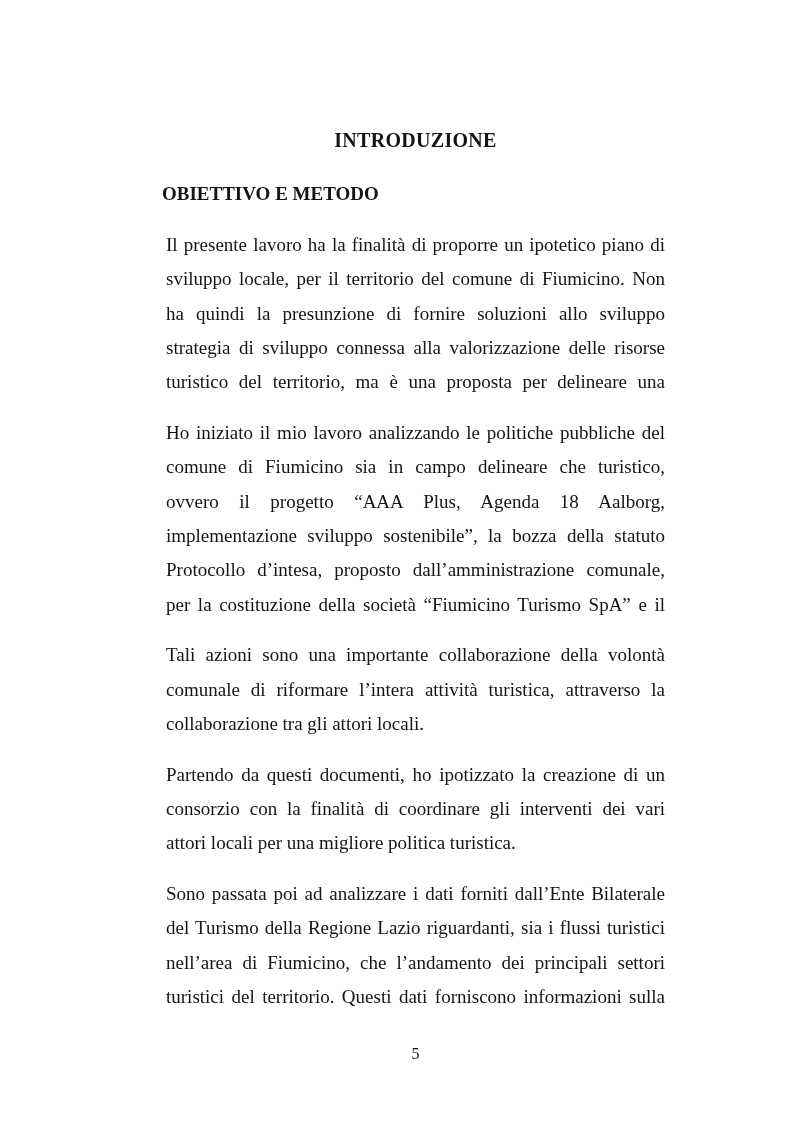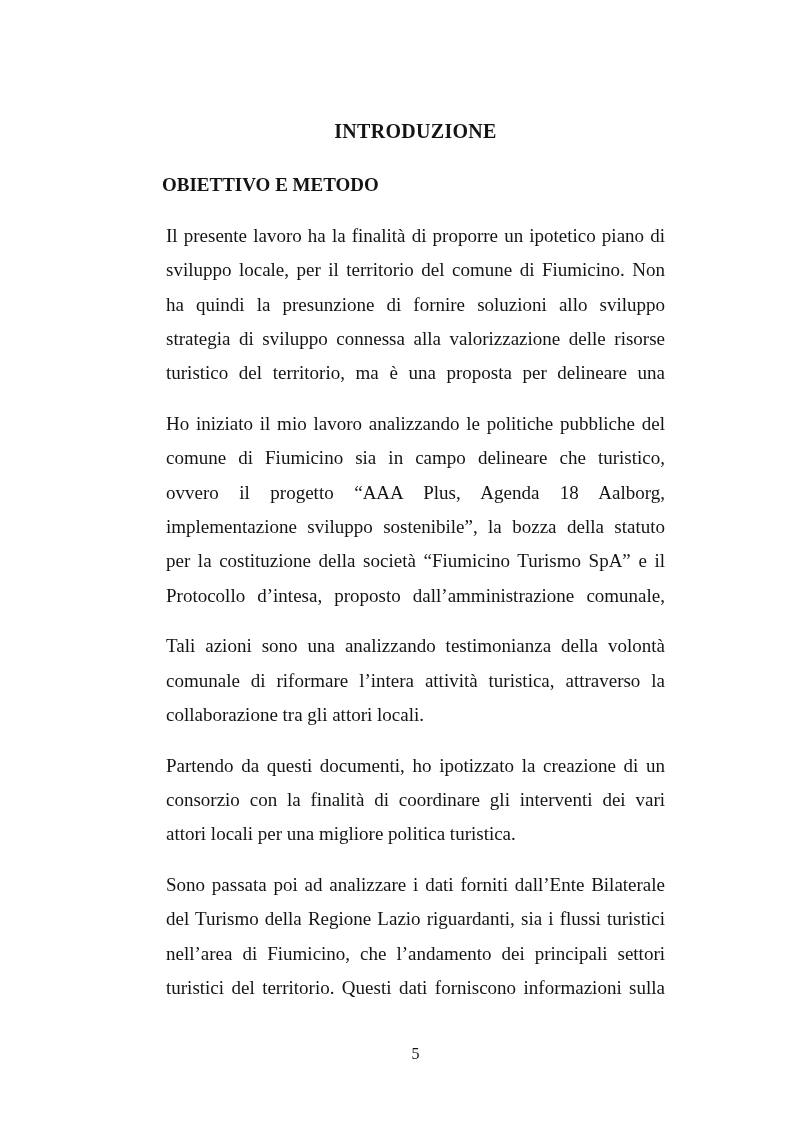--- a/index.html
+++ b/index.html
@@ -21,21 +21,21 @@
     left: 150px;
     top: 106px;
     width: 531px;
   }
   .title {
     text-align: center;
     font-weight: bold;
     font-size: 20px;
     line-height: 34.4px;
     letter-spacing: 0.3px;
-    margin: 8px 0 20px 0;
+    margin: 17px 0 20px 0;
   }
   .heading {
     font-weight: bold;
     font-size: 19px;
     line-height: 34.4px;
     margin: 12px;
   }
   .paragraph {
     margin: 16px;
   }
@@ -72,25 +72,25 @@
           <div class="line">sviluppo locale, per il territorio del comune di Fiumicino. Non</div>
           <div class="line">ha quindi la presunzione di fornire soluzioni allo sviluppo</div>
           <div class="line">strategia di sviluppo connessa alla valorizzazione delle risorse</div>
           <div class="line">turistico del territorio, ma è una proposta per delineare una</div>
         </div>
         <div class="paragraph">
           <div class="line">Ho iniziato il mio lavoro analizzando le politiche pubbliche del</div>
           <div class="line">comune di Fiumicino sia in campo delineare che turistico,</div>
           <div class="line">ovvero il progetto “AAA Plus, Agenda 18 Aalborg,</div>
           <div class="line">implementazione sviluppo sostenibile”, la bozza della statuto</div>
+          <div class="line">Protocollo d’intesa, proposto dall’amministrazione comunale,</div>
           <div class="line">per la costituzione della società “Fiumicino Turismo SpA” e il</div>
-          <div class="line">Protocollo d’intesa, proposto dall’amministrazione comunale,</div>
         </div>
         <div class="paragraph">
-          <div class="line">Tali azioni sono una analizzando testimonianza della volontà</div>
+          <div class="line">Tali azioni sono una importante collaborazione della volontà</div>
           <div class="line">comunale di riformare l’intera attività turistica, attraverso la</div>
           <div class="line line-last">collaborazione tra gli attori locali.</div>
         </div>
         <div class="paragraph">
           <div class="line">Partendo da questi documenti, ho ipotizzato la creazione di un</div>
           <div class="line">consorzio con la finalità di coordinare gli interventi dei vari</div>
           <div class="line line-last">attori locali per una migliore politica turistica.</div>
         </div>
         <div class="paragraph">
           <div class="line">Sono passata poi ad analizzare i dati forniti dall’Ente Bilaterale</div>

